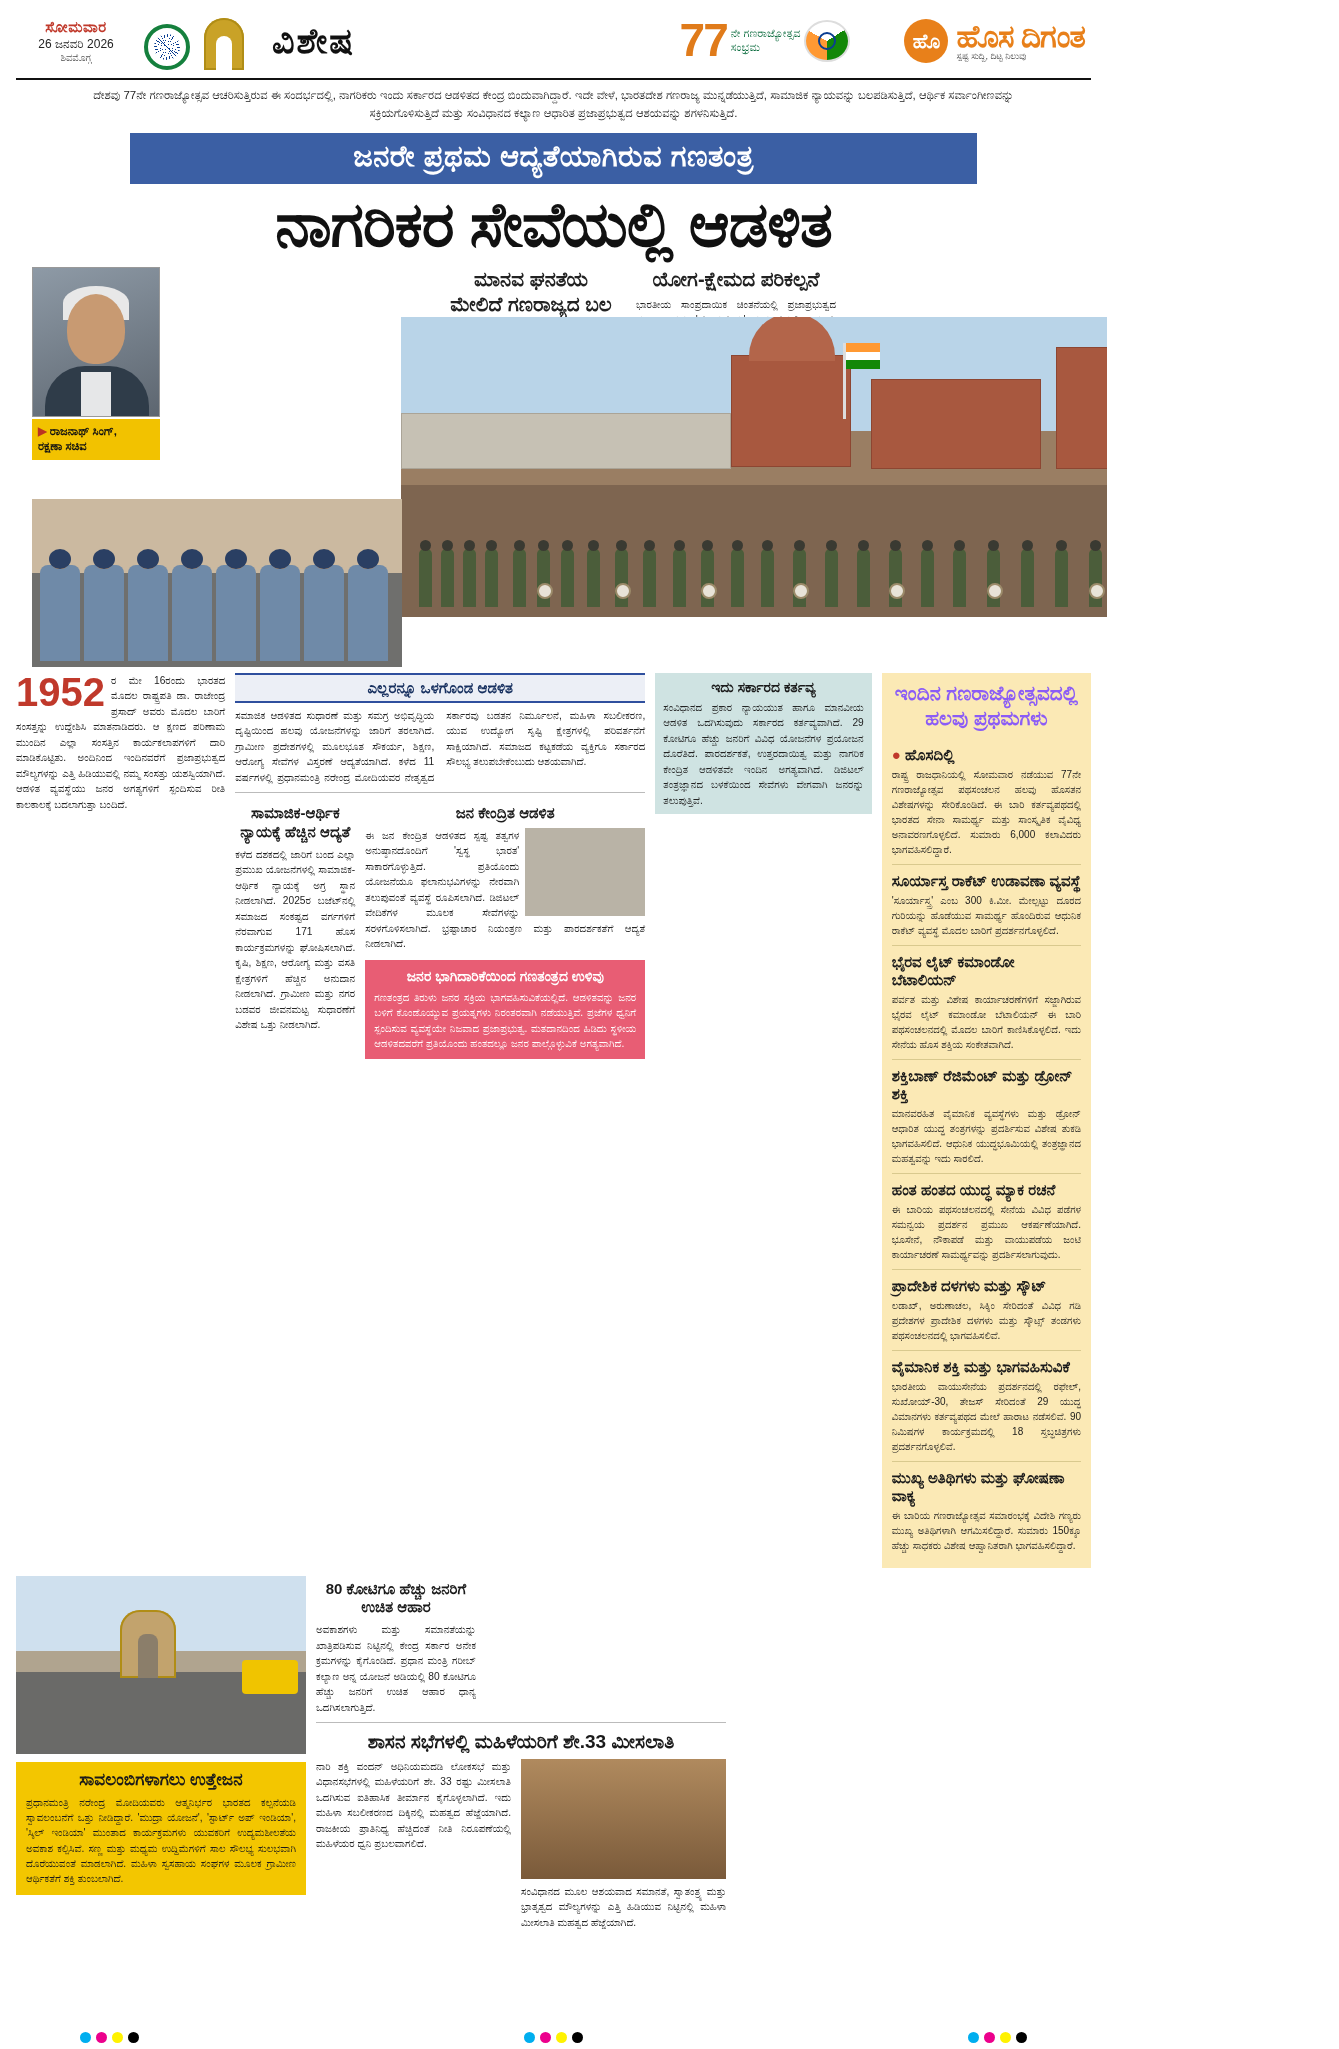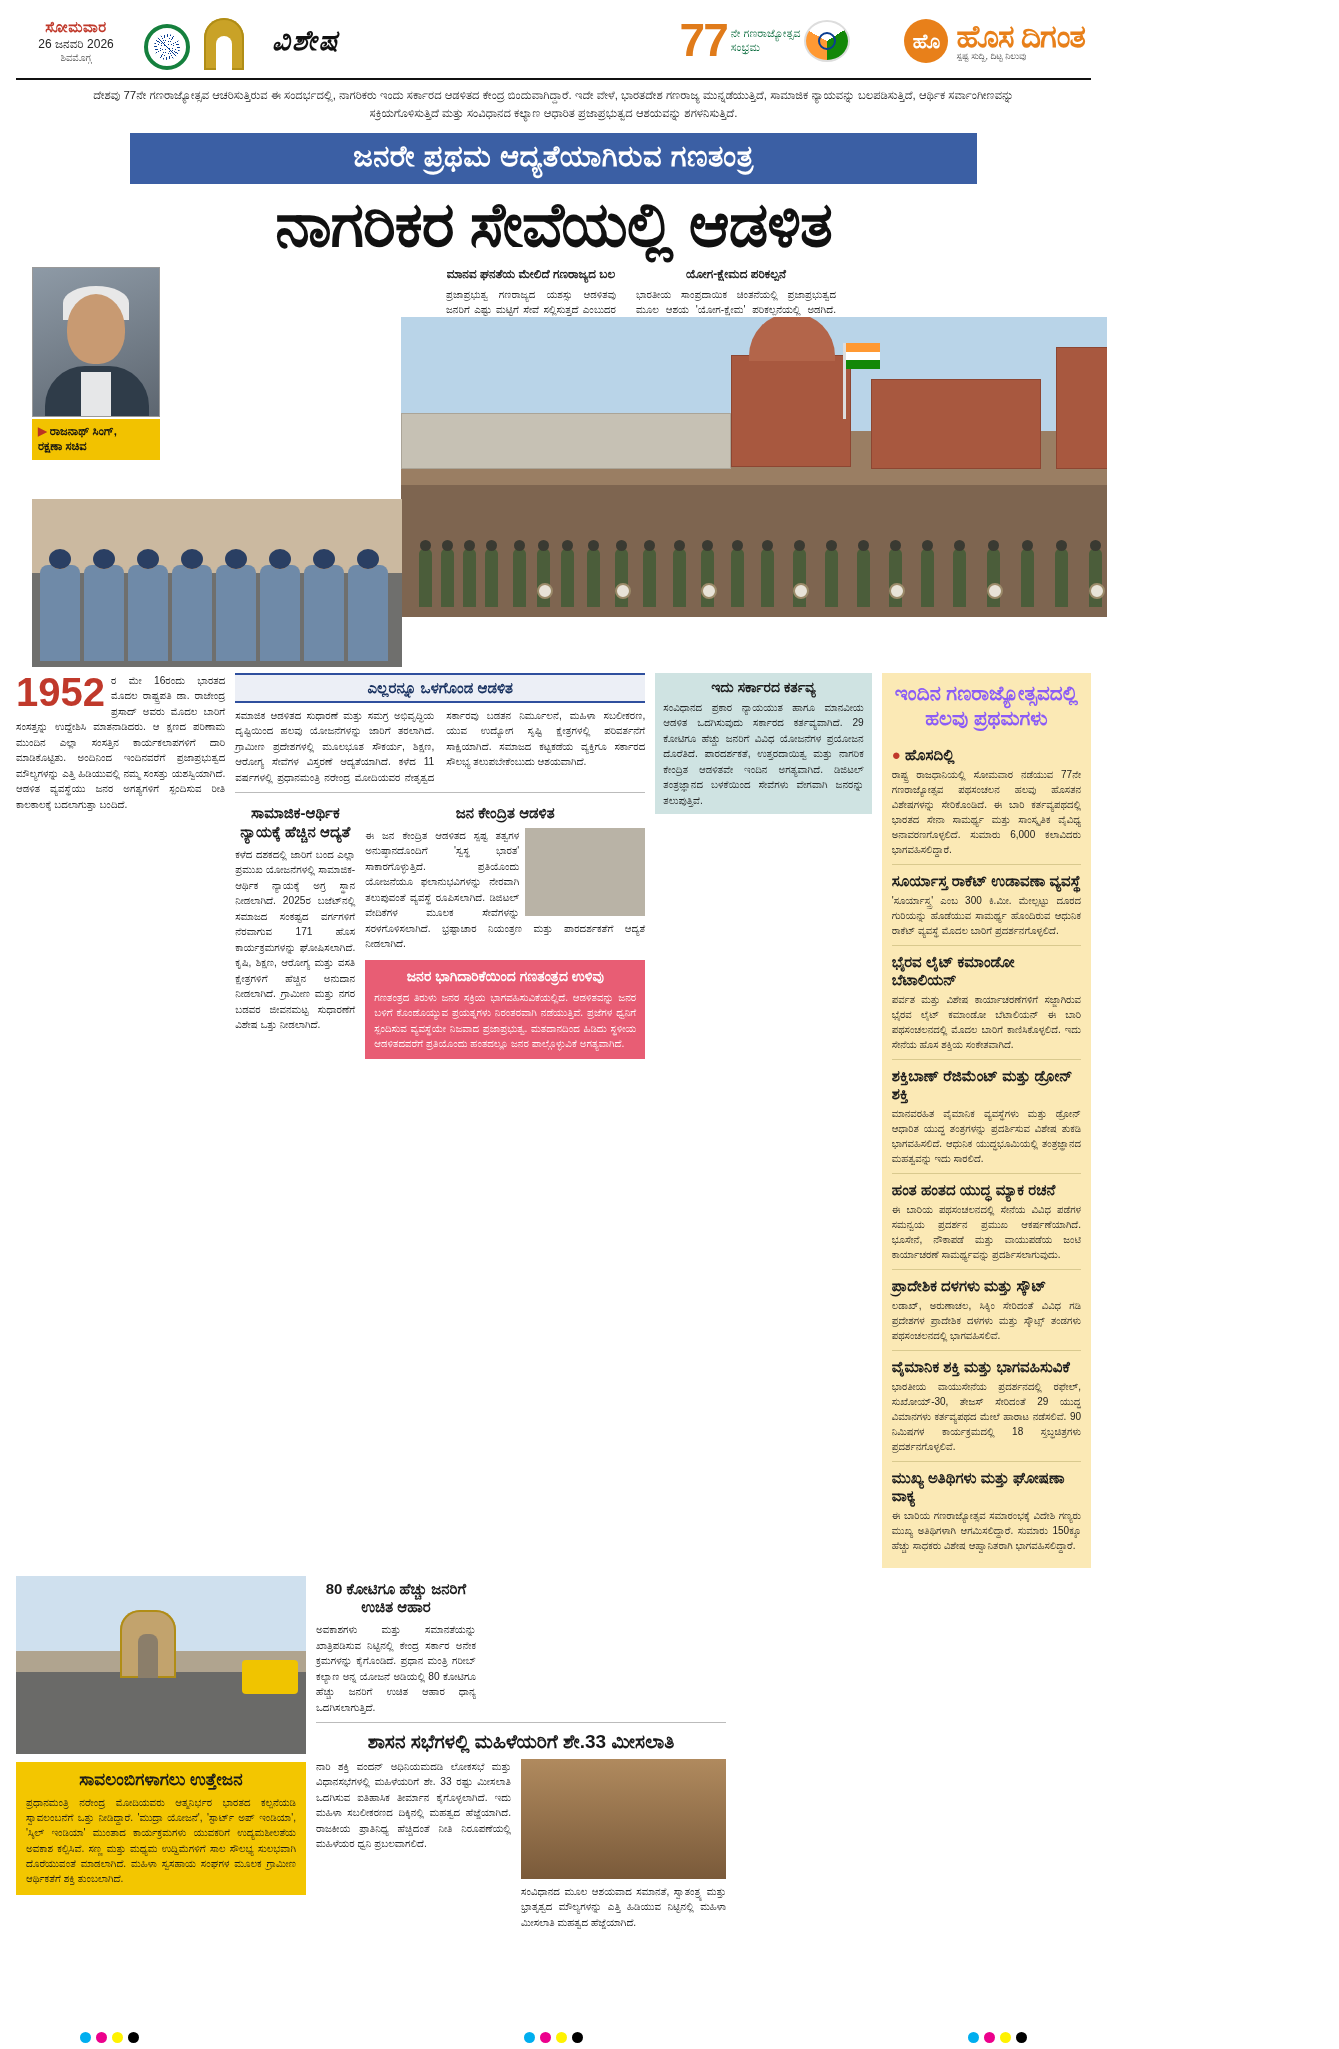--- a/index.html
+++ b/index.html
@@ -33,21 +33,21 @@
   }
   .gate .arch {
     position:absolute; bottom:0; left:8px; width:40px; height:52px;
     background:#c9a227; border-radius:20px 20px 0 0;
     box-shadow: inset 0 0 0 2px #b08d16;
   }
   .gate .hole {
     position:absolute; bottom:0; left:20px; width:16px; height:34px;
     background:#fff; border-radius:8px 8px 0 0;
   }
-  .vishesha { font-size:28px; font-weight:bold; letter-spacing:2px; color:#111; flex:0 0 auto; margin-left:6px;font-style:italic;}
+  .vishesha { font-size:35px; font-weight:bold; letter-spacing:2px; color:#111; flex:0 0 auto; margin-left:6px;}
   .mid-spacer { flex:1 1 auto; }
   .logo77 { display:flex; align-items:center; gap:4px; }
   .seventy { font-size:46px; font-weight:bold; color:#e07b1a; line-height:.9; letter-spacing:-2px;}
   .logo77-text { font-size:11px; color:#0a6b3d; line-height:1.25; }
   .logo77-text .l2 { color:#0a6b3d; }
   .flagwave {
     width:46px; height:42px; border-radius:50%;
     background:conic-gradient(from 180deg,#ff9933 0 33%, #ffffff 33% 66%, #138808 66% 100%);
     border:2px solid #ddd; position:relative;
   }
@@ -106,21 +106,21 @@
     position:absolute; left:48px; bottom:0; width:30px; height:44px; background:#e6e7e8;
   }
   .caption-yellow {
     position:absolute; left:16px; top:152px; width:128px;
     background:#f2c200; color:#111; font-size:11.5px; font-weight:bold;
     padding:5px 6px; line-height:1.35;
   }
   .caption-yellow .tri { color:#b32; margin-right:3px; }
 
   .col-text { position:absolute; font-size:10.2px; line-height:1.52; text-align:justify; color:#222; }
-  .col-head { font-size:12px; font-weight:bold; text-align:center; margin-bottom:5px; line-height:1.25;}
+  .col-head { font-size:20px; font-weight:bold; text-align:center; margin-bottom:5px; line-height:1.25;}
   #col-manava { left:430px; top:0; width:170px; }
   #col-yoga   { left:620px; top:0; width:200px; }
 
   .photo-parade {
     position:absolute; left:385px; top:50px; width:922px; height:300px;
     background:linear-gradient(#b9d4e8 0 38%, #9a7e63 38% 56%, #7e6550 56% 100%);
     overflow:hidden; border:0;
   }
   .rb {
     position:absolute; background:#a8583f; border:1px solid #8d4632;

